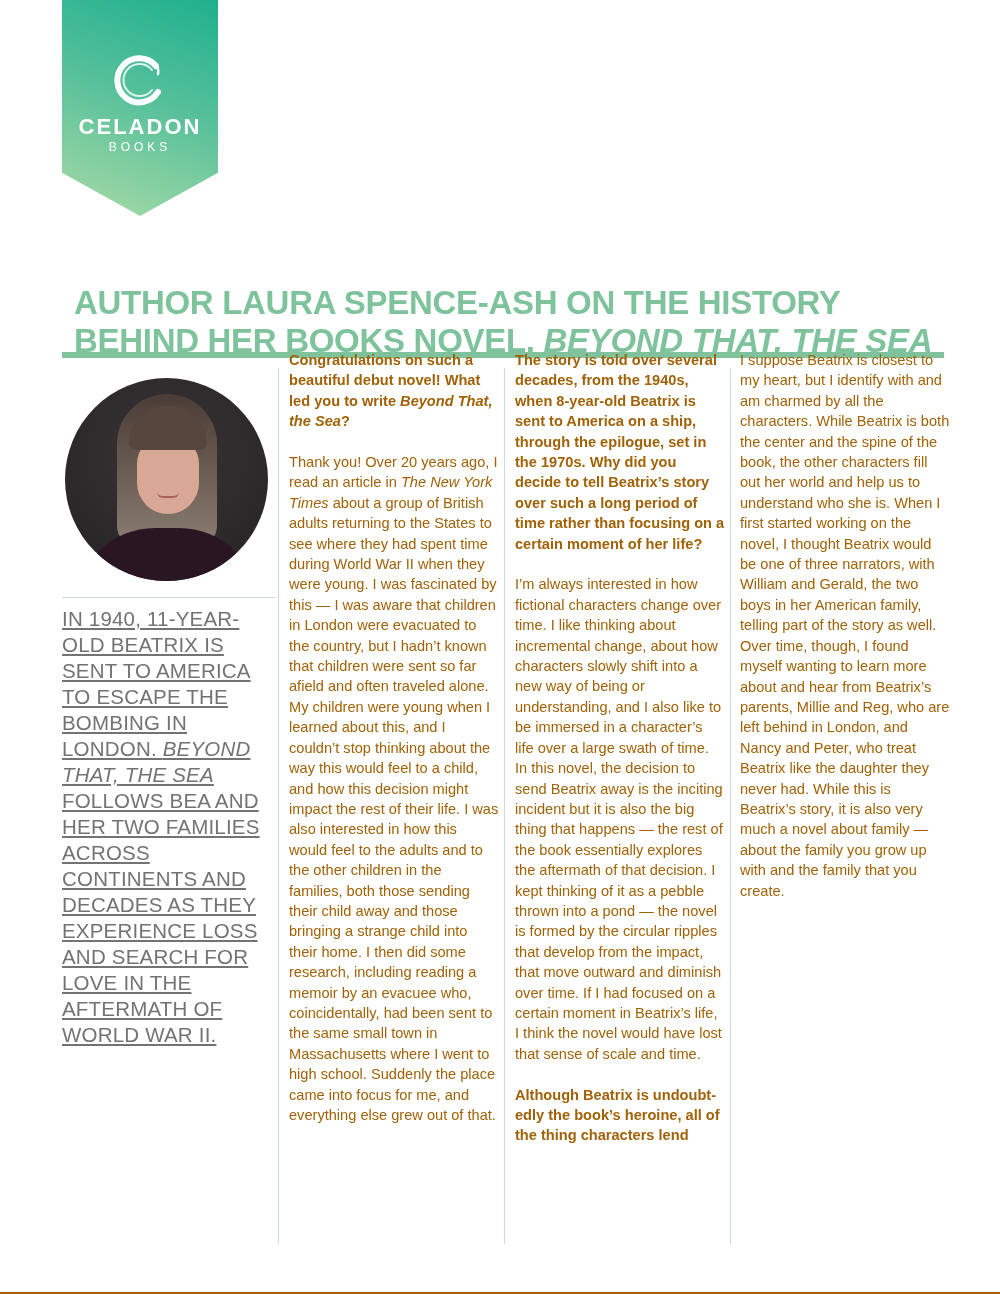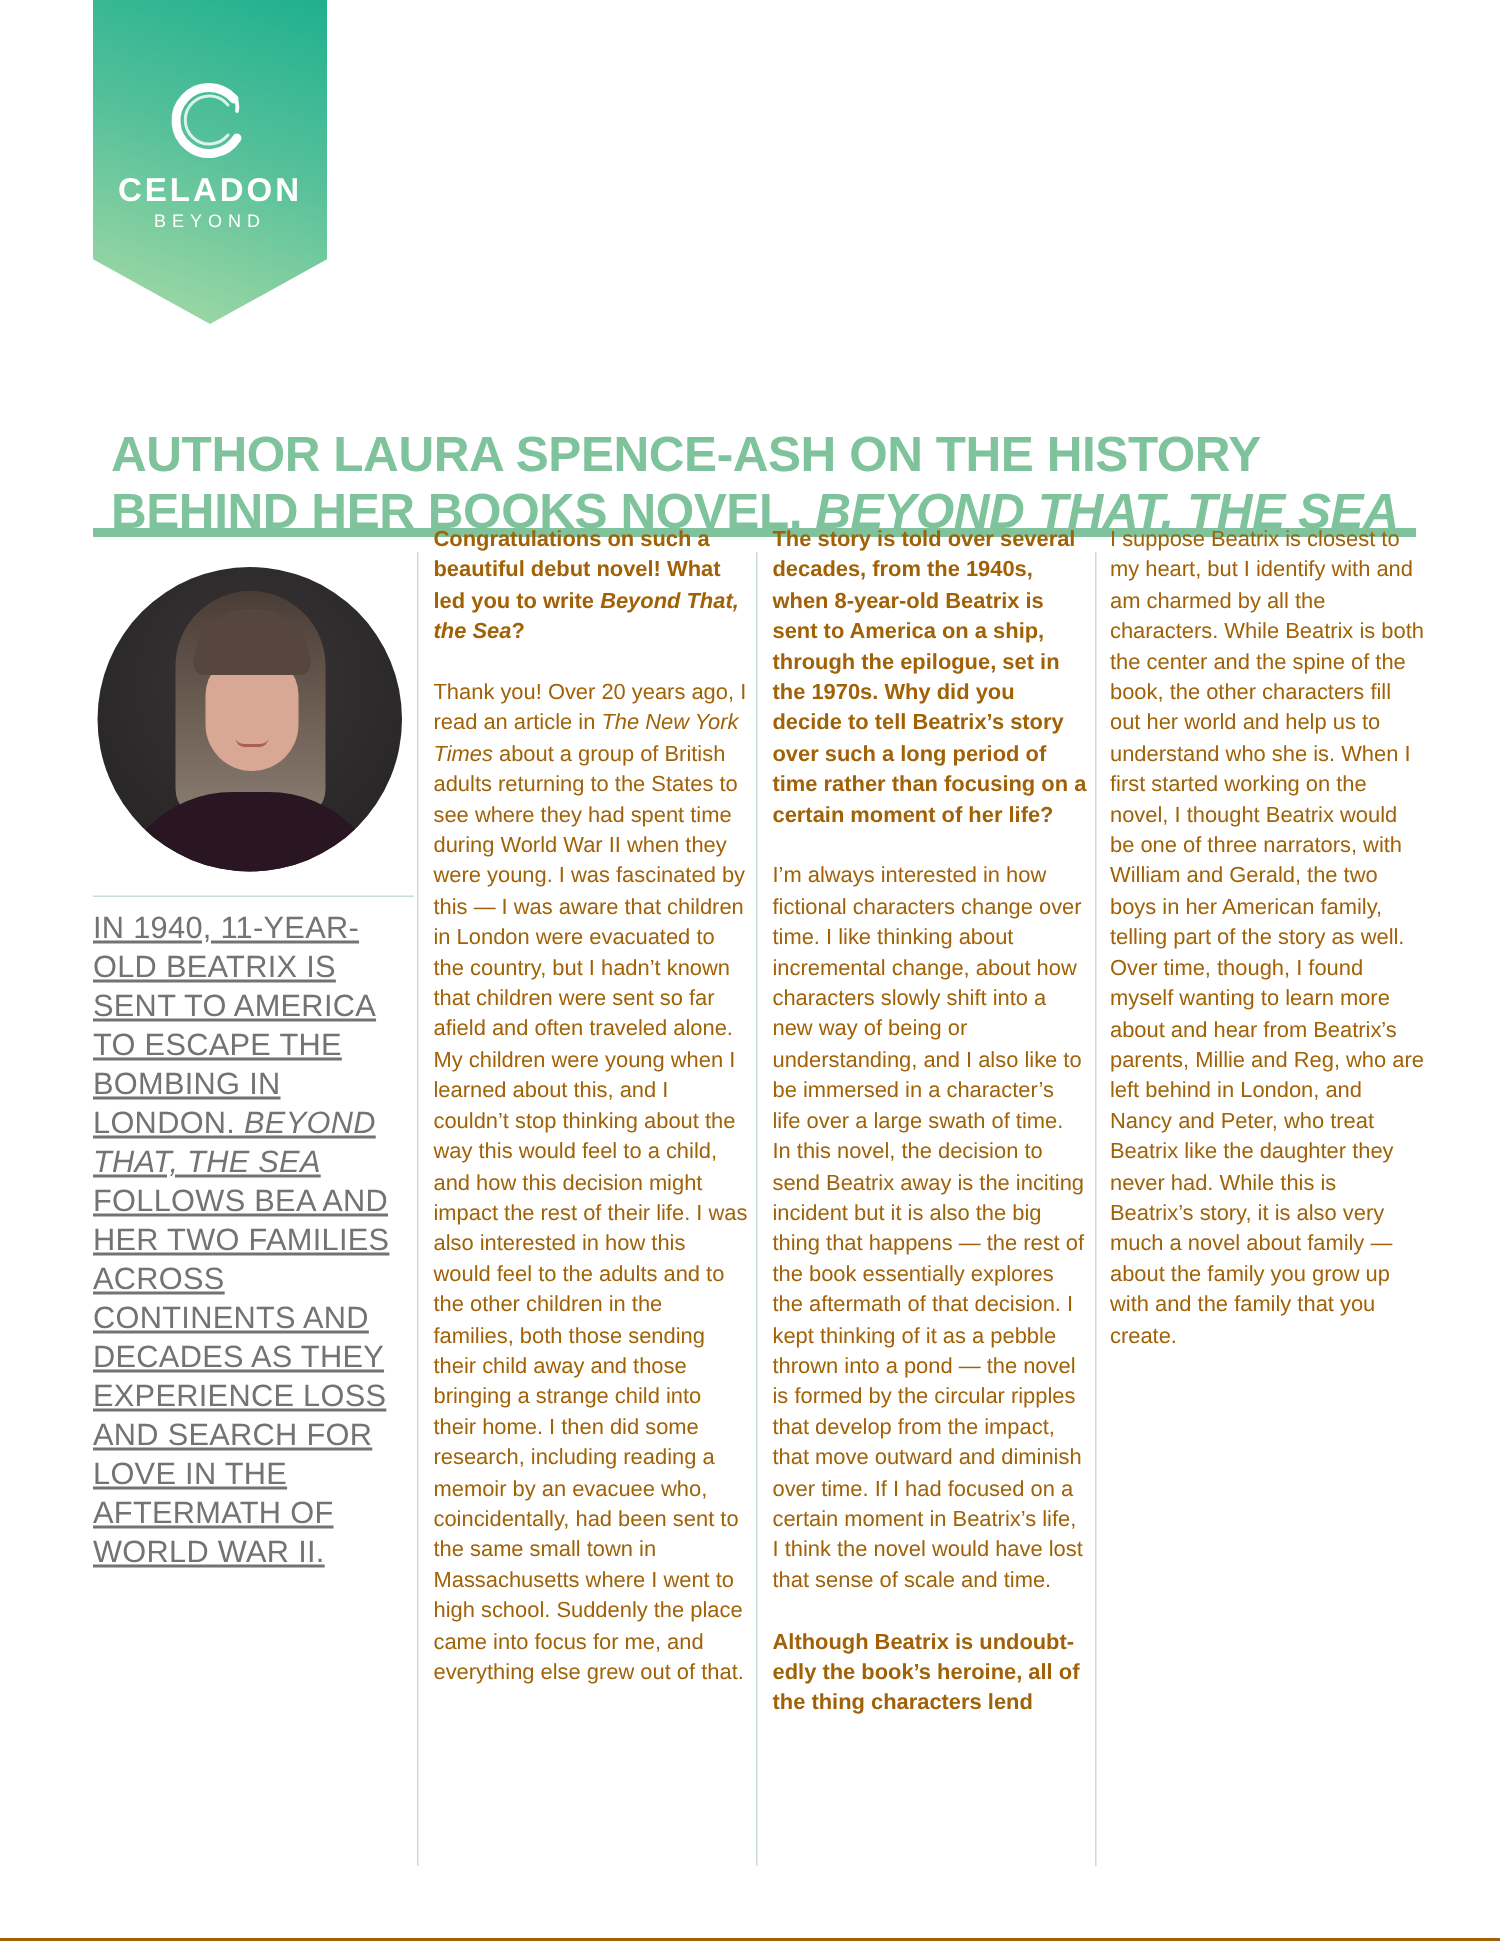--- a/index.html
+++ b/index.html
@@ -86,21 +86,21 @@
 </head>
 <body>
 
 <div class="banner">
   <svg class="logo-c" viewBox="0 0 56 56">
     <path d="M44 14 A22 22 0 1 0 46 40" fill="none" stroke="#ffffff" stroke-width="6" stroke-linecap="round"></path>
     <path d="M40 18 A16 16 0 1 0 40 38" fill="none" stroke="#ffffff" stroke-width="2" stroke-linecap="round" opacity="0.8"></path>
     <path d="M34 8 Q48 10 46 22" fill="none" stroke="#ffffff" stroke-width="2.5" stroke-linecap="round"></path>
   </svg>
   <div class="logo-name">CELADON</div>
-  <div class="logo-sub">BEYOND</div>
+  <div class="logo-sub">BOOKS</div>
 </div>
 
 <h1 class="headline" style="margin:12px;">
   <span>AUTHOR LAURA SPENCE-ASH ON THE HISTORY</span><br>
   <span>BEHIND HER BOOKS NOVEL, </span><span class="ital">BEYOND THAT, THE SEA</span>
 </h1>
 <div class="rule"></div>
 
 <div class="portrait" title="Author photo of Laura Spence-Ash">
   <div class="hair"></div>

